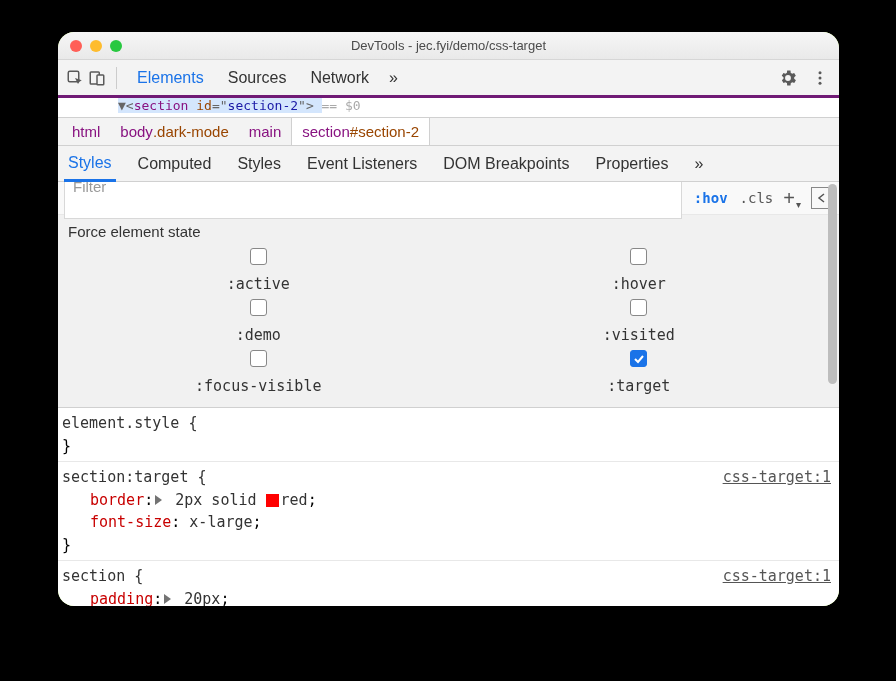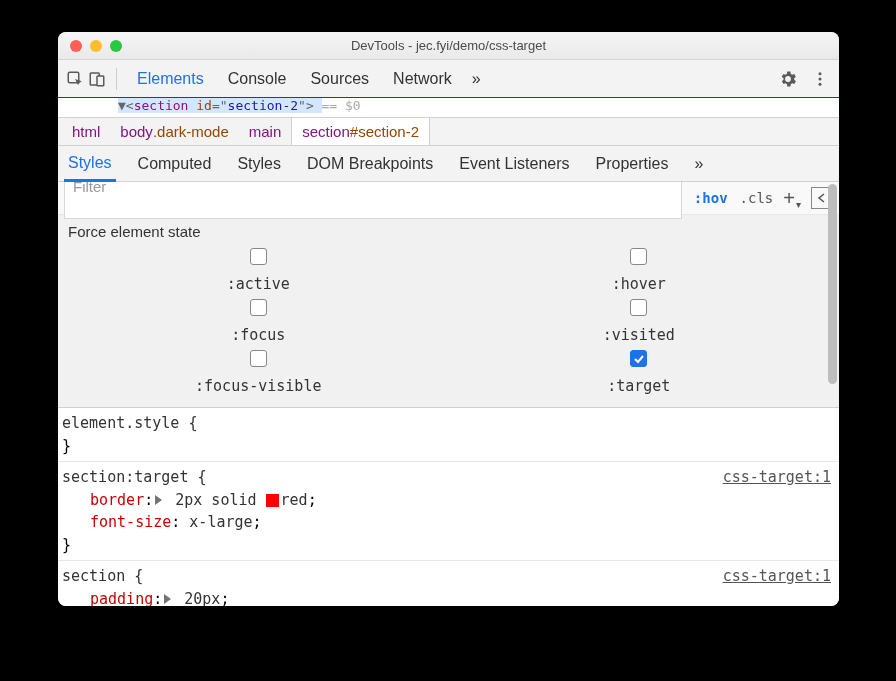--- a/index.html
+++ b/index.html
@@ -1,29 +1,29 @@
 <!DOCTYPE html>
 <html><head>
 <meta charset="utf-8">
 <style>
   * { box-sizing: border-box; }
   body { margin:0; padding:0; background:#000; font-family: "Helvetica Neue", Arial, sans-serif; width:896px; height:681px; position:relative; }
-  .window { position:absolute; left:58px; top:32px; width:781px; height:574px; background:#bef264; border-radius:8px; box-shadow:0 20px 60px rgba(0,0,0,0.6); overflow:hidden; display:flex; flex-direction:column; }
+  .window { position:absolute; left:58px; top:32px; width:781px; height:574px; background:#bef264; border-radius:16px; box-shadow:0 20px 60px rgba(0,0,0,0.6); overflow:hidden; display:flex; flex-direction:column; }
 
   
   .titlebar { height:28px; background:linear-gradient(#f6f6f6,#e9e9e9); border-bottom:1px solid #d6d6d6; display:flex; align-items:center; position:relative; }
   .lights { display:flex; gap:8px; padding-left:12px; }
   .light { width:12px; height:12px; border-radius:50%; }
   .red { background:#ff5f57; }
   .yellow { background:#febc2e; }
   .green { background:#28c840; }
   .title { position:absolute; left:0; right:0; text-align:center; font-size:13px; color:#4b4b4b; pointer-events:none; }
 
   
-  .toolbar { display:flex; align-items:center; height:38px; border-bottom:1px solid #701a75; padding:0 6px; background:#f3f3f3; }
+  .toolbar { display:flex; align-items:center; height:38px; border-bottom:3px solid #701a75; padding:0 6px; background:#f3f3f3; }
   .tb-sep { width:1px; height:22px; background:#ccc; margin:0 8px; }
   .tb-icon { width:22px; height:22px; display:flex; align-items:center; justify-content:center; color:#5a5a5a; cursor:pointer; }
   .tb-icon svg { width:18px; height:18px; }
   .tab { padding:0 12px; font-size:16px; color:#333; height:100%; display:flex; align-items:center; cursor:pointer; }
   .tab.active { color:#1a73e8; }
   .spacer { flex:1; }
   .gear, .kebab { width:26px; height:26px; display:flex; align-items:center; justify-content:center; color:#5a5a5a; cursor:pointer; margin-left:6px; }
 
   
   .strip { height:20px; background:#fff; border-bottom:1px solid #d0d0d0; overflow:hidden; font-family:Menlo,Consolas,monospace; font-size:13px; padding-left:60px; color:#666; white-space:nowrap; }
@@ -99,21 +99,20 @@
         </svg>
     </div>
     <div class="tb-icon">
       <svg viewBox="0 0 24 24" fill="none" stroke="currentColor" stroke-width="2">
           <rect x="3" y="4" width="12" height="16" rx="1"></rect>
           <rect x="12" y="8" width="9" height="13" rx="1" fill="#f3f3f3"></rect>
         </svg>
     </div>
     <div class="tb-sep"></div>
     <div class="tab active">Elements</div>
-    <div class="tab">Console</div>
     <div class="tab">Sources</div>
     <div class="tab">Network</div>
     <div class="tab" style="padding:0 8px;">»</div>
     <div class="spacer"></div>
     <div class="gear">
       <svg viewBox="0 0 24 24" width="20" height="20" fill="#5a5a5a">
           <path d="M19.4 13a7.8 7.8 0 000-2l2-1.6-2-3.4-2.4 1a7.6 7.6 0 00-1.7-1L15 3h-4l-.4 2.9a7.6 7.6 0 00-1.7 1l-2.4-1-2 3.4L6.6 11a7.8 7.8 0 000 2l-2 1.6 2 3.4 2.4-1a7.6 7.6 0 001.7 1L11 21h4l.4-2.9a7.6 7.6 0 001.7-1l2.4 1 2-3.4zM12 15.5A3.5 3.5 0 1115.5 12 3.5 3.5 0 0112 15.5z"></path>
         </svg>
     </div>
     <div class="kebab">
@@ -145,22 +144,22 @@
     <div class="crumb active">
         <span>section</span>
         <span class="cls">#section-2</span>
       </div>
   </div>
 
   <div class="subtabs">
     <div class="subtab active">Styles</div>
     <div class="subtab">Computed</div>
     <div class="subtab">Styles</div>
+    <div class="subtab">Event Listeners</div>
     <div class="subtab">DOM Breakpoints</div>
-    <div class="subtab">Event Listeners</div>
     <div class="subtab">Properties</div>
     <div class="subtab">»</div>
   </div>
 
   <div class="content">
     <div class="scrollbar"></div>
 
     <div class="filter-row">
       <div class="filter-input"><span style="color:#999">Filter</span></div>
       <span class="pill hov">:hov</span>
@@ -182,21 +181,21 @@
         <div class="chk-row">
             <span class="chk"></span>
             <span>:active</span>
           </div>
         <div class="chk-row">
             <span class="chk"></span>
             <span>:hover</span>
           </div>
         <div class="chk-row">
             <span class="chk"></span>
-            <span>:focus</span>
+            <span>:demo</span>
           </div>
         <div class="chk-row">
             <span class="chk"></span>
             <span>:visited</span>
           </div>
         <div class="chk-row">
             <span class="chk"></span>
             <span>:focus-visible</span>
           </div>
         <div class="chk-row">

